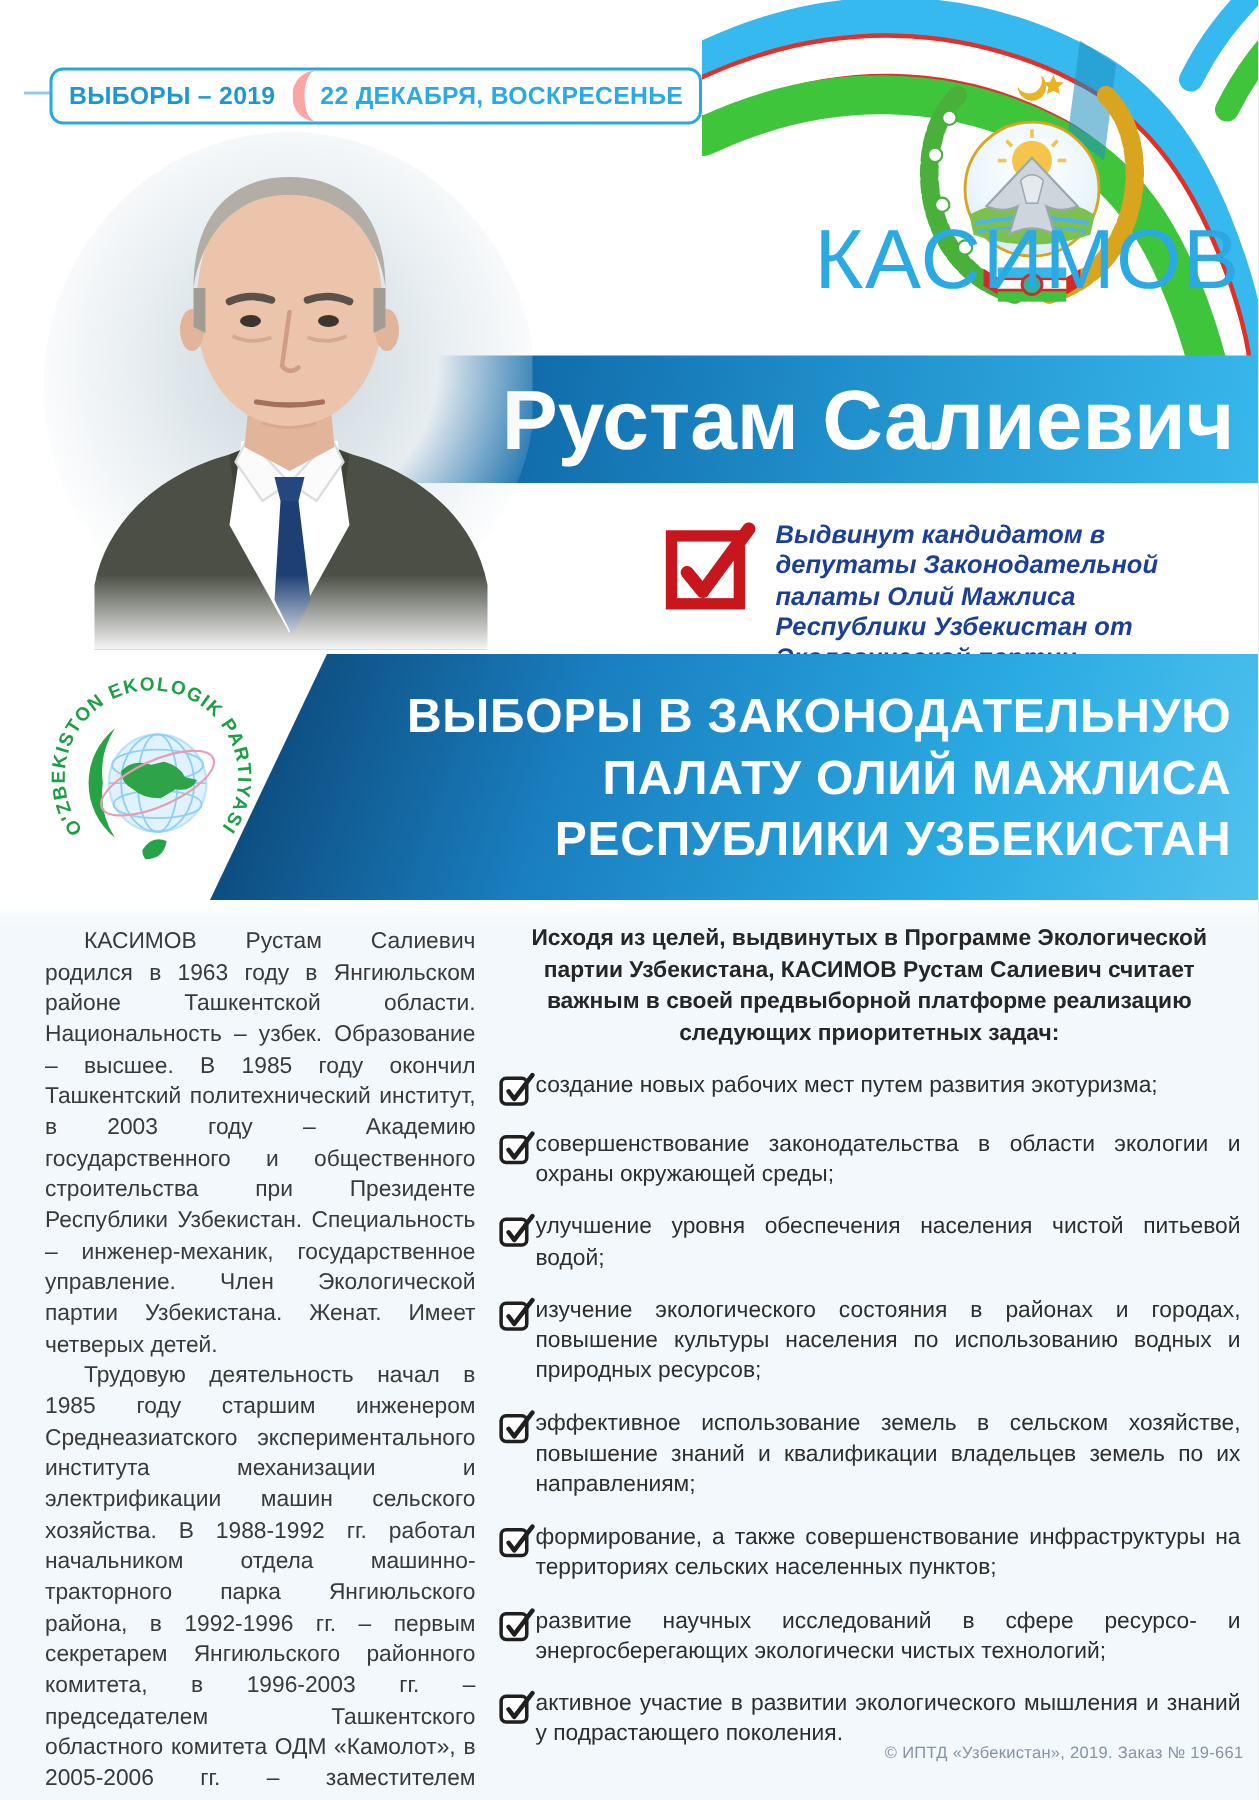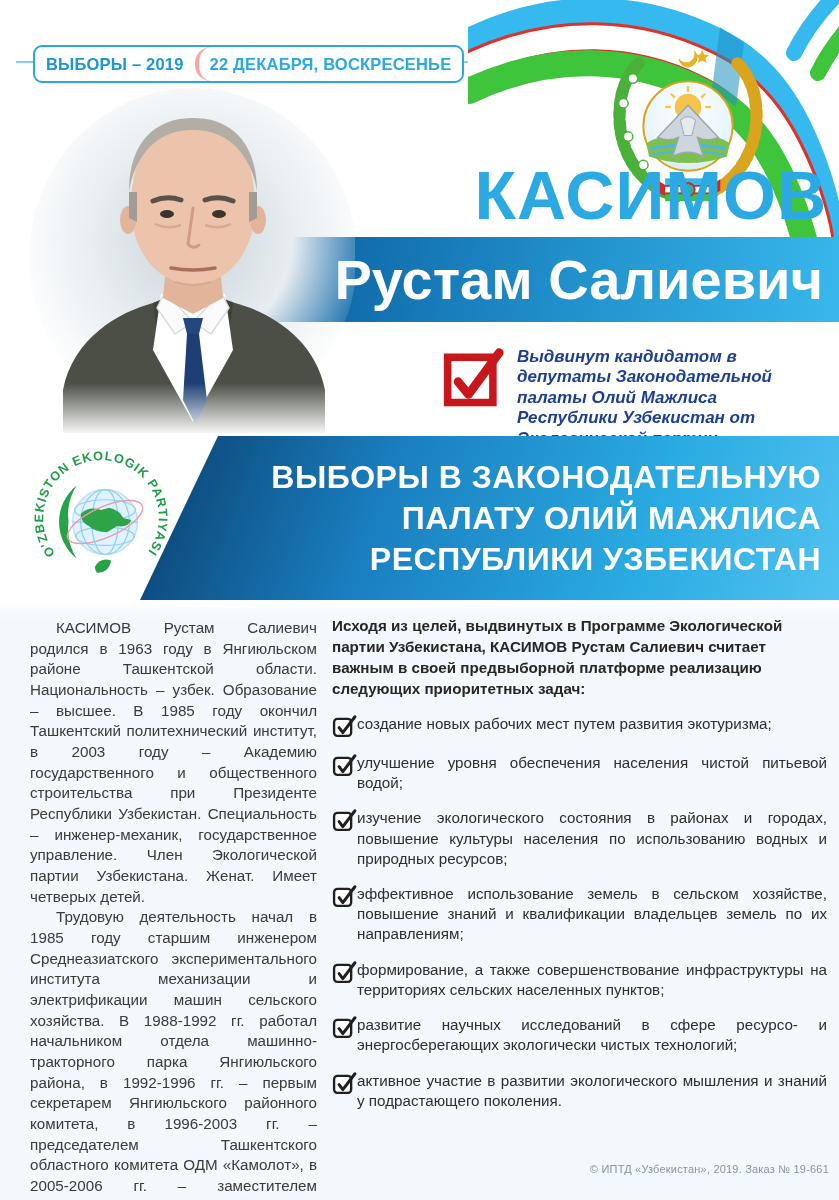--- a/index.html
+++ b/index.html
@@ -13,28 +13,28 @@
   
   .badge{
     position:absolute;left:33px;top:45px;height:34px;z-index:2;
     display:flex;align-items:stretch;background:#fff;
     border:2px solid #2aa7df;border-radius:9px;overflow:hidden;
   }
   .badge span{
     display:flex;align-items:center;padding:0 11px;
     font-weight:bold;font-size:16.5px;letter-spacing:.2px;color:#1d97d4;white-space:nowrap;border-radius:16px;
   }
-  .badge span+span{border-left:4px solid #fca5a5;color:#2aa9e2;}
+  .badge span+span{border-left:8px solid #fca5a5;color:#2aa9e2;}
   
   .ribbon{position:absolute;left:468px;top:-4px;width:371px;height:252px;z-index:1;}
   .emblem{position:absolute;left:612px;top:46px;width:152px;height:162px;z-index:2;}
   
   .surname{
-    position:absolute;right:12px;top:156px;z-index:2;
-    font-size:68px;font-weight:bold;color:#2aa9e2;letter-spacing:1px;white-space:nowrap;
+    position:absolute;right:12px;top:140px;z-index:2;
+    font-size:56px;font-weight:normal;color:#2aa9e2;letter-spacing:1px;white-space:nowrap;
   }
   .namebanner{
     position:absolute;left:258px;right:0;top:237px;height:85px;z-index:1;
     background:linear-gradient(100deg,#0b5c9d 0%,#1f8dc9 50%,#38b8ec 100%);
   }
   .namebanner .nm{
     position:absolute;right:16px;top:0;line-height:85px;
     font-size:56px;font-weight:bold;color:#ffffff;white-space:nowrap;
   }
   
@@ -58,21 +58,21 @@
   }
   .partylogo{position:absolute;left:30px;top:447px;width:142px;height:142px;z-index:3;}
   
   .biocol{
     position:absolute;left:30px;top:618px;width:287px;
     font-size:15.2px;line-height:1.36;color:#3a3a3a;text-align:justify;hyphens:auto;
   }
   .biocol p{margin:0;text-indent:26px;}
   .platcol{position:absolute;left:332px;top:616px;width:495px;color:#2e2e2e;}
   .plat-intro{
-    font-weight:bold;font-size:15.2px;line-height:1.38;color:#262626;margin:0 0 14px 0;
+    font-weight:bold;font-size:15.2px;line-height:1.38;text-align:center;color:#262626;margin:0 0 14px 0;
   }
   .plat-list{list-style:none;margin:0;padding:0;}
   .plat-list li{display:flex;gap:0;margin-bottom:15px;}
   .plat-list .cb{flex:0 0 25px;width:25px;height:25px;margin-top:-1px;overflow:visible;}
   .plat-list .tx{font-size:15.2px;line-height:1.33;text-align:justify;hyphens:auto;}
   .imprint{
     position:absolute;right:10px;top:1163px;font-size:11px;color:#8593a8;z-index:2;letter-spacing:.2px;
   }
 </style>
 </head>
@@ -262,20 +262,27 @@
             <rect x="2.5" y="7" width="20.5" height="20.5" rx="4" fill="#fff" stroke="#1f1f1f" stroke-width="2.8"></rect>
             <path d="M8.5,17.5 L13,23.5 L27.5,4.5" stroke="#1f1f1f" stroke-width="3.6" fill="none" stroke-linecap="round" stroke-linejoin="round"></path>
           </svg>
         <span class="tx">создание новых рабочих мест путем развития экотуризма;</span>
       </li>
       <li>
         <svg class="cb" viewBox="0 0 30 30">
             <rect x="2.5" y="7" width="20.5" height="20.5" rx="4" fill="#fff" stroke="#1f1f1f" stroke-width="2.8"></rect>
             <path d="M8.5,17.5 L13,23.5 L27.5,4.5" stroke="#1f1f1f" stroke-width="3.6" fill="none" stroke-linecap="round" stroke-linejoin="round"></path>
           </svg>
+        <span class="tx">совершенствование законодательства в области экологии и охраны окружающей среды;</span>
+      </li>
+      <li>
+        <svg class="cb" viewBox="0 0 30 30">
+            <rect x="2.5" y="7" width="20.5" height="20.5" rx="4" fill="#fff" stroke="#1f1f1f" stroke-width="2.8"></rect>
+            <path d="M8.5,17.5 L13,23.5 L27.5,4.5" stroke="#1f1f1f" stroke-width="3.6" fill="none" stroke-linecap="round" stroke-linejoin="round"></path>
+          </svg>
         <span class="tx">улучшение уровня обеспечения населения чистой питьевой водой;</span>
       </li>
       <li>
         <svg class="cb" viewBox="0 0 30 30">
             <rect x="2.5" y="7" width="20.5" height="20.5" rx="4" fill="#fff" stroke="#1f1f1f" stroke-width="2.8"></rect>
             <path d="M8.5,17.5 L13,23.5 L27.5,4.5" stroke="#1f1f1f" stroke-width="3.6" fill="none" stroke-linecap="round" stroke-linejoin="round"></path>
           </svg>
         <span class="tx">изучение экологического состояния в районах и городах, повышение культуры населения по использованию водных и природных ресурсов;</span>
       </li>
       <li>

